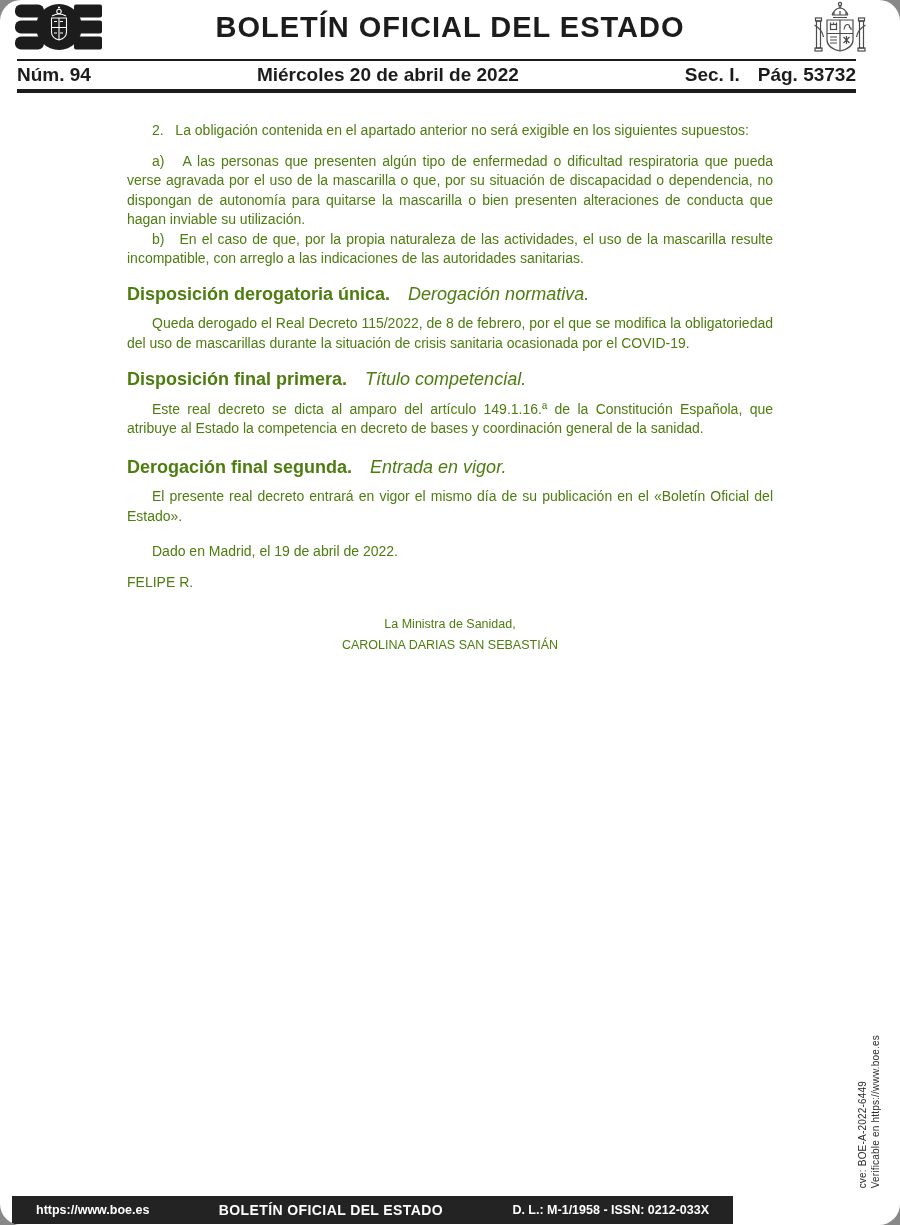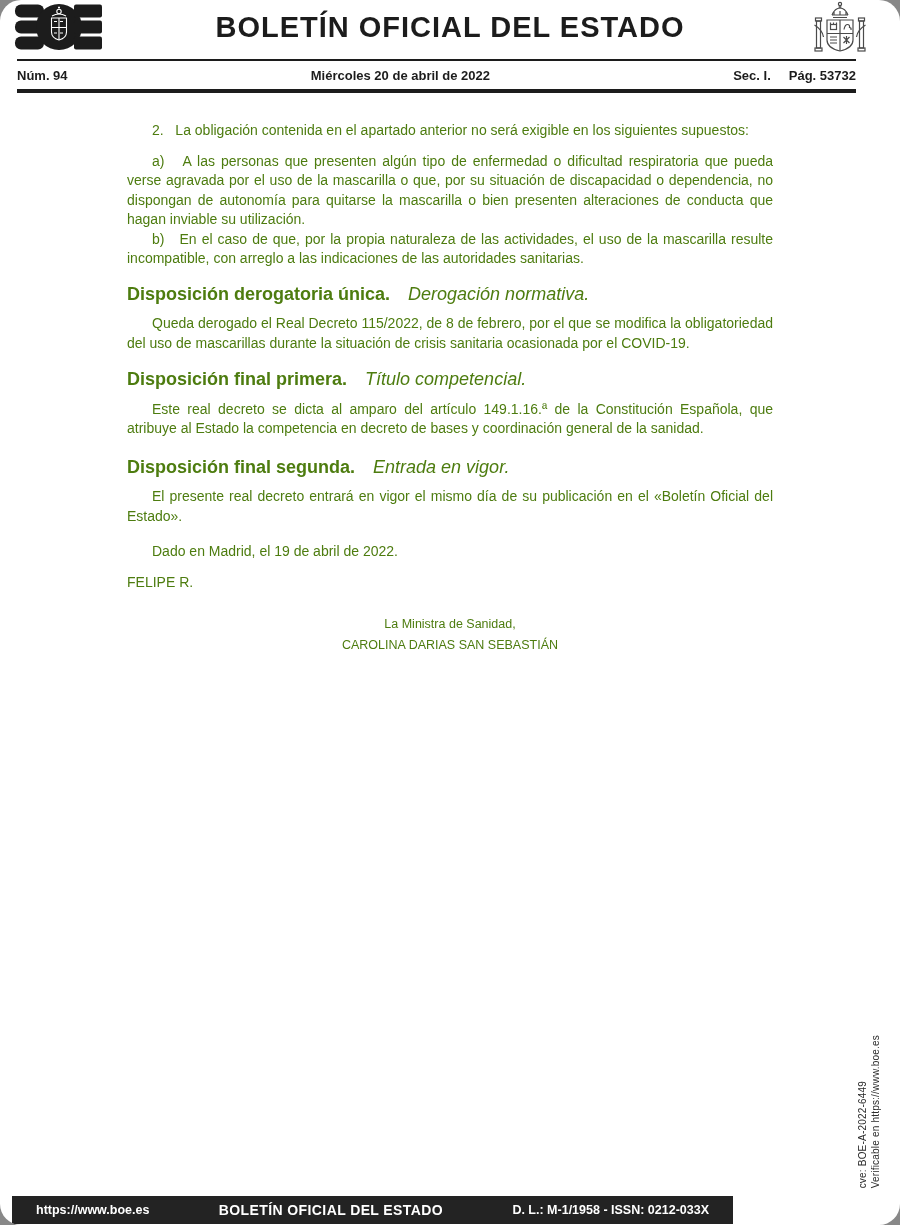--- a/index.html
+++ b/index.html
@@ -19,21 +19,21 @@
   .masthead-title{
     position:absolute;left:0;top:11px;width:100%;
     text-align:center;font-weight:bold;font-size:29px;letter-spacing:1px;color:#1c1c1c;
   }
   .coat{position:absolute;right:33px;top:1px;}
   .rule-thin{position:absolute;left:17px;right:44px;top:59px;height:2px;background:#1c1c1c;}
   .rule-thick{position:absolute;left:17px;right:44px;top:89px;height:4px;background:#1c1c1c;}
   .meta-row{
     position:absolute;left:17px;right:44px;top:64px;height:22px;
     display:flex;justify-content:space-between;align-items:center;
-    font-weight:bold;font-size:13px;color:#1c1c1c;
+    font-weight:bold;font-size:19px;color:#1c1c1c;
   }
   .meta-right{display:flex;gap:18px;}
   
   .doc-body{
     position:absolute;top:121px;left:127px;width:646px;
     font-size:14px;line-height:19.5px;color:#4d7c0f;
   }
   .doc-body p{margin:0;text-align:justify;text-indent:25px;}
   .p-sp{margin-bottom:11px !important;}
   .p-sp16{margin-bottom:16px !important;}
@@ -146,21 +146,21 @@
       <span class="hb">Disposición derogatoria única.</span><span class="hi">Derogación normativa.</span>
     </div>
     <p class="p-sp17">Queda derogado el Real Decreto 115/2022, de 8 de febrero, por el que se modifica la obligatoriedad del uso de mascarillas durante la situación de crisis sanitaria ocasionada por el COVID-19.</p>
 
     <div class="heading">
       <span class="hb">Disposición final primera.</span><span class="hi">Título competencial.</span>
     </div>
     <p class="p-sp19">Este real decreto se dicta al amparo del artículo 149.1.16.ª de la Constitución Española, que atribuye al Estado la competencia en decreto de bases y coordinación general de la sanidad.</p>
 
     <div class="heading">
-      <span class="hb">Disposición final segunda.</span><span class="hi">Entrada en vigor.</span>
+      <span class="hb">Derogación final segunda.</span><span class="hi">Entrada en vigor.</span>
     </div>
     <p class="p-sp16">El presente real decreto entrará en vigor el mismo día de su publicación en el «Boletín Oficial del Estado».</p>
 
     <p class="p-sp" style="margin-bottom:8px;">Dado en Madrid, el 19 de abril de 2022.</p>
 
     <p class="sig-king">FELIPE R.</p>
 
     <div class="minister">
       <div>La Ministra de Sanidad,</div>
       <div>CAROLINA DARIAS SAN SEBASTIÁN</div>

